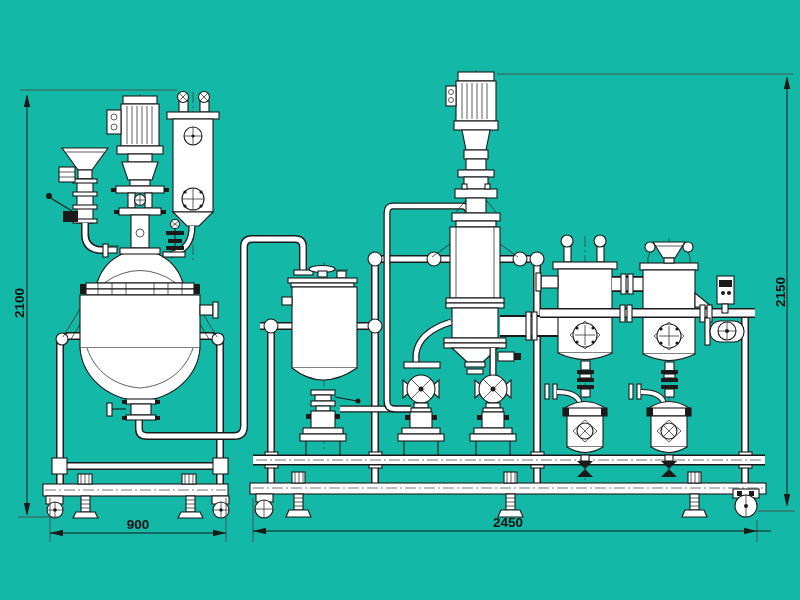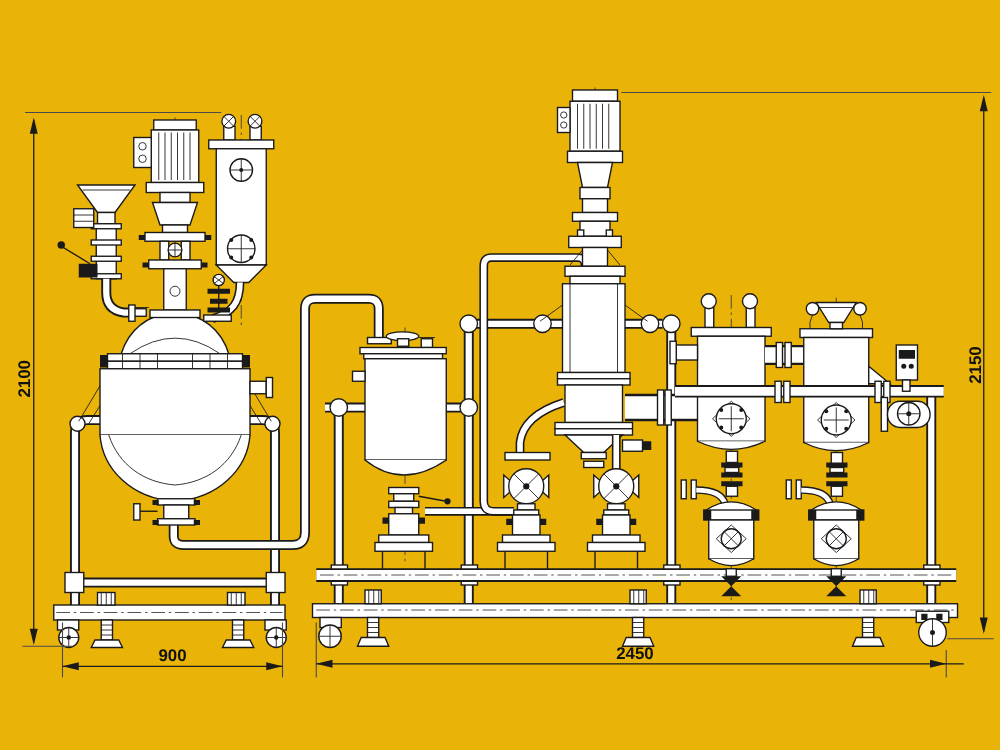--- a/index.html
+++ b/index.html
@@ -1,16 +1,16 @@
 <!DOCTYPE html>
 <html><head>
 <meta charset="utf-8">
 <style>
   html,body{margin:0;padding:0;background:#ffffff;}
-  #canvas{width:800px;height:600px;background:#eab308;position:relative;overflow:hidden;}
+  #canvas{width:800px;height:600px;background:#14b8a6;position:relative;overflow:hidden;}
   svg{display:block;}
   .ln{stroke:#1a1a1a;stroke-width:1.1;fill:none;}
   .lnw{stroke:#1a1a1a;stroke-width:1.1;fill:#ffffff;}
   .thin{stroke:#1a1a1a;stroke-width:0.7;fill:none;}
   .dk{fill:#1a1a1a;stroke:none;}
   .pipe-o{stroke:#1a1a1a;fill:none;stroke-linejoin:round;}
   .pipe-i{stroke:#ffffff;fill:none;stroke-linejoin:round;}
   .cl{stroke:#3a3a3a;stroke-width:0.7;stroke-dasharray:11 3 2 3;fill:none;}
   .dim{stroke:#1a1a1a;stroke-width:1;fill:none;}
   .ext{stroke:#4a4a4a;stroke-width:0.9;fill:none;}

